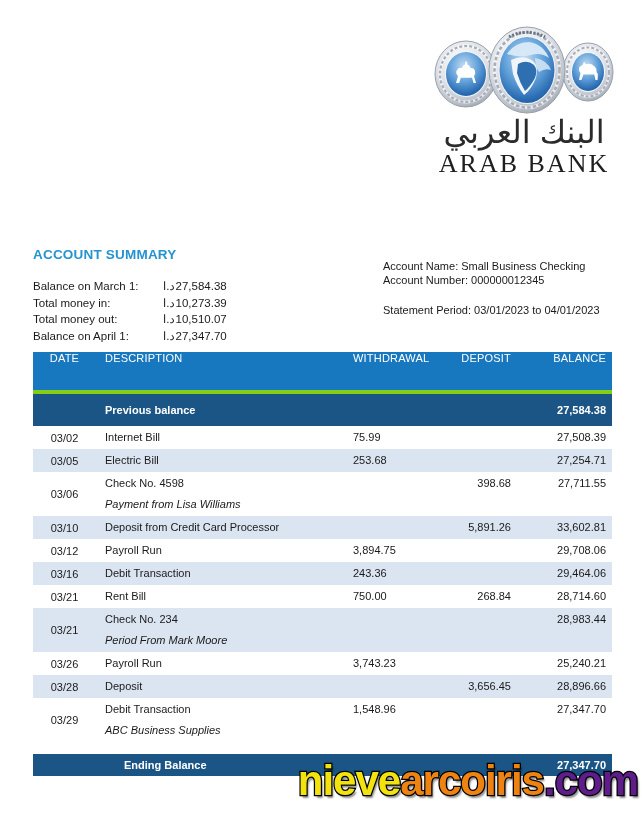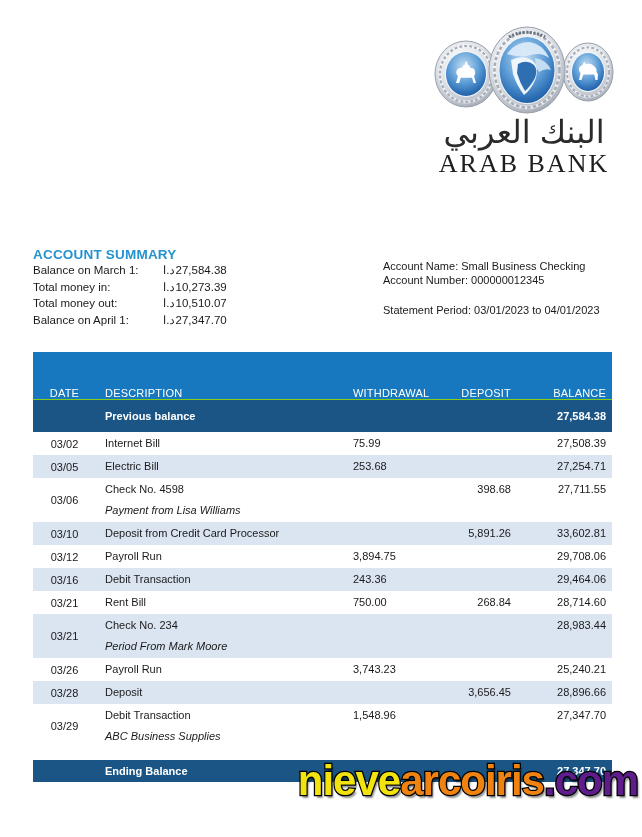--- a/index.html
+++ b/index.html
@@ -13,41 +13,41 @@
   .logo-arabic { font-size:32px; line-height:36px; font-weight:normal; color:#2b2b2b; margin-top:0px; }
   .logo-english { font-family:"Liberation Serif", serif; font-size:26px; line-height:28px; letter-spacing:2px; color:#1f1f1f; }
 
   
   .sender { position:absolute; left:33px; top:116px; font-size:11px; line-height:13.5px; }
   .recipient { position:absolute; left:33px; top:157px; font-size:11px; line-height:13.2px; font-weight:bold; }
 
   
   .summary { position:absolute; left:33px; top:247px; }
   .summary-title { color:#2593cf; font-size:13.5px; font-weight:bold; letter-spacing:0.2px; }
-  .summary-rows { margin-top:0; font-size:11.5px; line-height:16.5px; }
+  .summary-rows { margin-top:16px; font-size:11.5px; line-height:16.5px; }
   .summary-row { display:flex; }
   .summary-label { width:130px; }
   .summary-cur { unicode-bidi:isolate; direction:rtl; margin-right:1px; }
 
   .account-info { position:absolute; left:383px; top:259px; font-size:11px; line-height:14px; }
   .account-info .period { margin-top:16px; }
 
   
   .stmt-table { position:absolute; left:33px; top:352px; width:579px; font-size:11px; }
   .trow { display:flex; }
   .c-date { width:63px; text-align:center; }
   .c-desc { flex:1; padding-left:9px; }
   .c-wd   { width:92px; padding-left:10px; }
   .c-dep  { width:82px; text-align:right; padding-right:6px; }
   .c-bal  { width:95px; text-align:right; padding-right:6px; }
 
-  .thead { background:#1878bf; color:#fff; height:48px; align-items:flex-end; border-bottom:1px solid #84cc16; letter-spacing:0.2px; }
+  .thead { background:#1878bf; color:#fff; height:42px; align-items:flex-start; border-bottom:4px solid #84cc16; letter-spacing:0.2px; }
   .band { background:#1b5585; color:#fff; font-weight:bold; align-items:center; }
   .band.prev { height:32px; }
-  .band.end { height:22px; }
+  .band.end { height:22px;gap:19px; }
   .gap-row { height:12px; background:#fff; }
 
   .txn { background:#fff; align-items:stretch; }
   .txn.shaded { background:#dbe5f1; }
   .txn .c-date { align-self:center; padding:5px 0; }
   .txn .c-desc, .txn .c-wd, .txn .c-dep, .txn .c-bal { padding-top:5px; padding-bottom:5px; }
   .txn .desc-main { line-height:13px; }
   .txn .desc-note { line-height:13px; margin-top:8px; font-style:italic; }
   .txn .c-wd, .txn .c-dep, .txn .c-bal { line-height:13px; }
 

